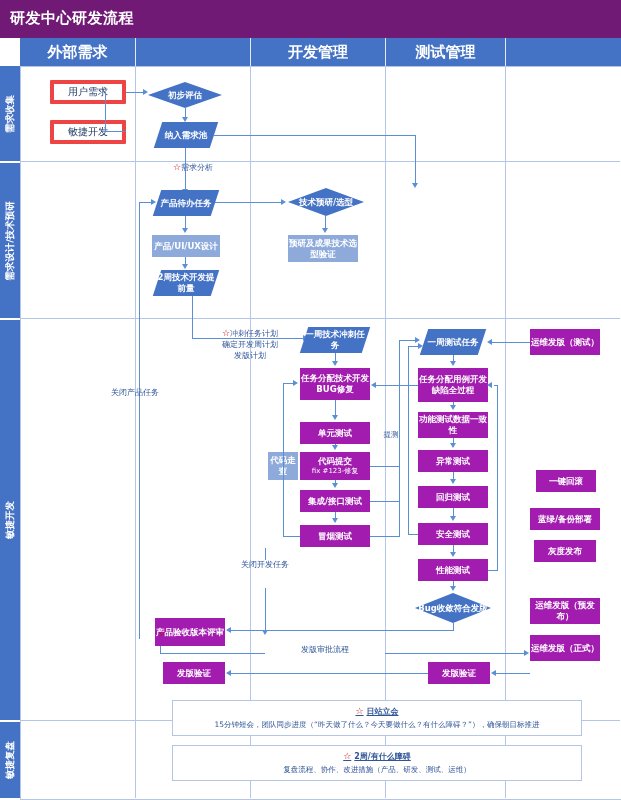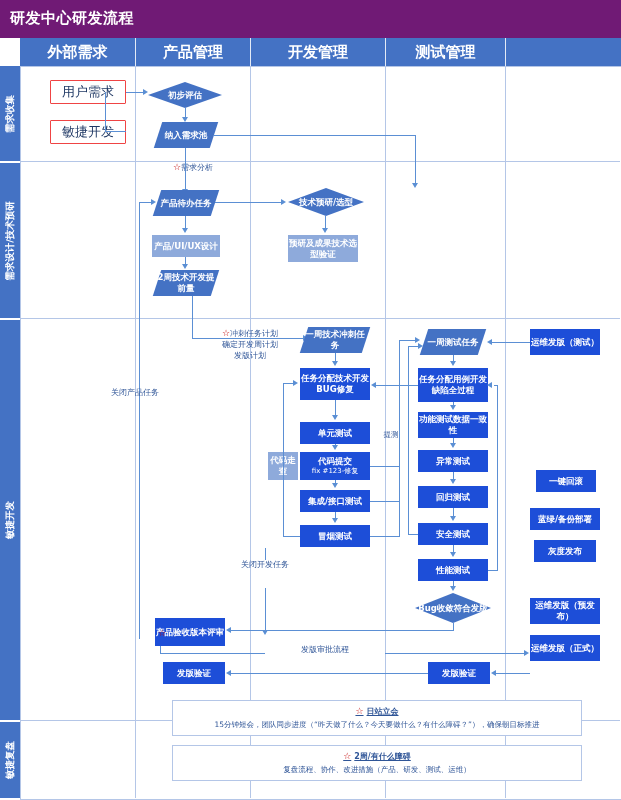--- a/index.html
+++ b/index.html
@@ -21,23 +21,23 @@
   .side-inner{position:absolute;left:50%;top:50%;transform:translate(-50%,-50%);}
 
   
   .vline{position:absolute;width:1px;background:#B4C6E7;}
   .hline{position:absolute;height:1px;background:#B4C6E7;}
   .outer{position:absolute;border:1px solid #B4C6E7;}
 
   
   .node{position:absolute;box-sizing:border-box;display:flex;align-items:center;justify-content:center;
         text-align:center;color:#ffffff;font-size:8.5px;font-weight:bold;line-height:1.25;
-        background:#1d4ed8;padding:1px;}
+        background:#a21caf;padding:1px;}
   .node.light{background:#8EAADB;}
-  .node.doc{background:#ffffff;color:#1F3864;border:1px solid #ef4444;font-weight:normal;font-size:13px;}
+  .node.doc{background:#ffffff;color:#1F3864;border:4px solid #ef4444;font-weight:normal;font-size:10px;}
   .node.para{background:transparent;padding:0;}
   .para .pbox{width:100%;height:100%;background:#4472C4;transform:skewX(-18deg);position:absolute;left:0;top:0;}
   .para .ptxt{position:relative;z-index:2;width:100%;}
   .node.dia{background:transparent;padding:0;}
   .dia .dbox{position:absolute;left:0;top:0;width:100%;height:100%;background:#4472C4;
              clip-path:polygon(50% 0,100% 50%,50% 100%,0 50%);}
   .dia .dtxt{position:relative;z-index:2;width:100%;}
   .node .sub{font-size:7px;font-weight:normal;}
 
   
@@ -65,21 +65,20 @@
 
 <div id="root">
 
   <div class="title-bar">
     <div class="t">研发中心研发流程</div>
   </div>
 
   <div class="hdr-row">
     <div class="hdr-cell" style="left:0;width:115px">外部需求</div>
     <div class="hdr-sep" style="left:115px"></div>
-    <div class="hdr-cell" style="left:116px;width:114px">产品管理</div>
     <div class="hdr-sep" style="left:230px"></div>
     <div class="hdr-cell" style="left:231px;width:134px">开发管理</div>
     <div class="hdr-sep" style="left:365px"></div>
     <div class="hdr-cell" style="left:366px;width:119px">测试管理</div>
     <div class="hdr-sep" style="left:485px"></div>
   </div>
 
   <div class="side" style="top:66px;height:95px">
     <div class="side-inner">
         <span>需求收集</span>

